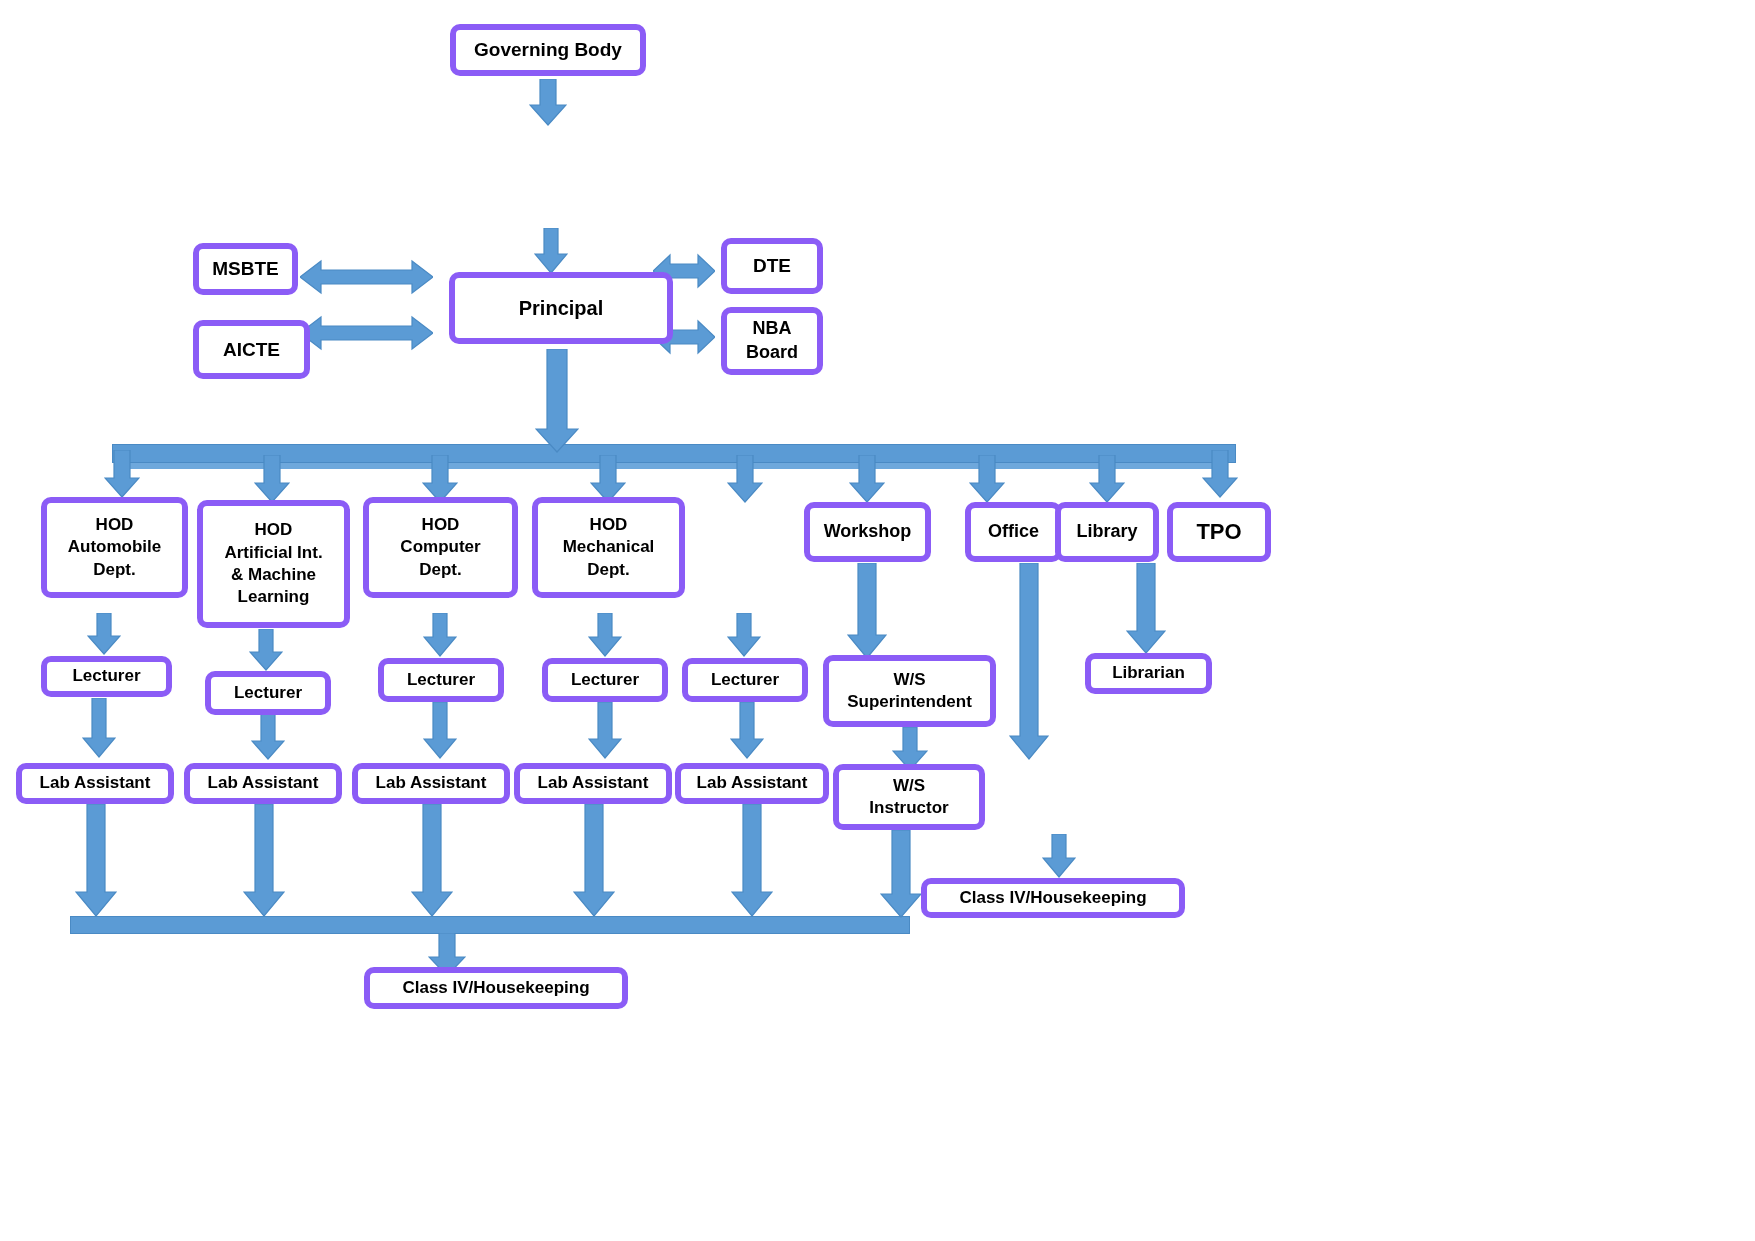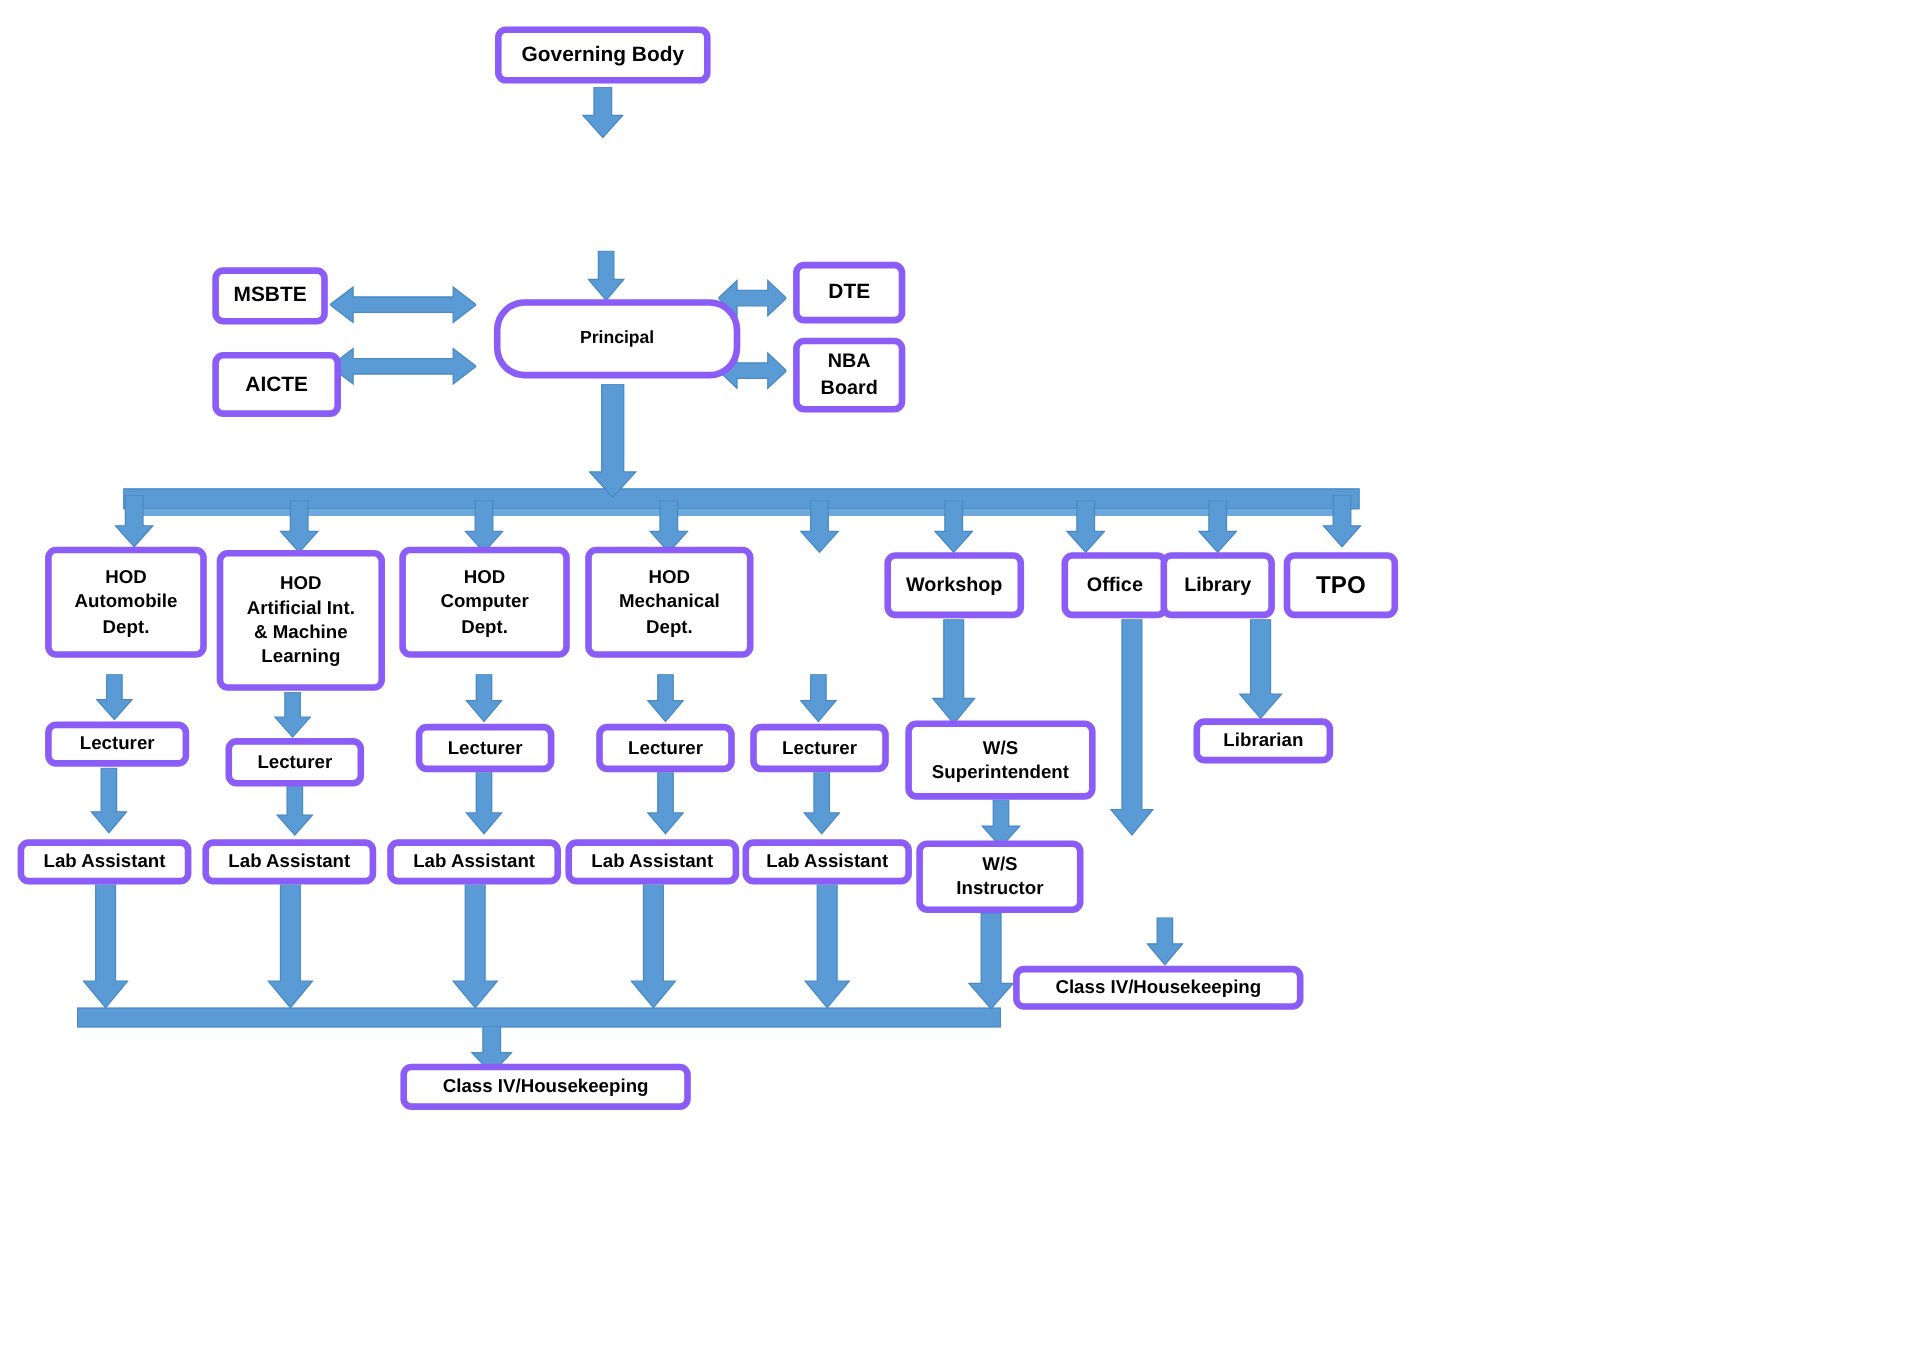--- a/index.html
+++ b/index.html
@@ -64,21 +64,21 @@
   <div class="arrow" style="left:534px; top:228px; width:34px; height:46px;">
     <svg width="34" height="46" viewBox="0 0 34 46">
       <polygon points="10,0 24,0 24,26 33,26 17,45 1,26 10,26" fill="#5B9BD5" stroke="#4A8AC4" stroke-width="1.2"></polygon>
     </svg>
   </div>
 
   <div class="node" style="left:193px; top:243px; width:105px; height:52px; font-size:19px;">MSBTE</div>
 
   <div class="node" style="left:193px; top:320px; width:117px; height:59px; font-size:19px;">AICTE</div>
 
-  <div class="node" style="left:449px; top:272px; width:224px; height:72px; font-size:16px;border-radius:28px;">Principal</div>
+  <div class="node" style="left:449px; top:272px; width:224px; height:72px; font-size:20px;">Principal</div>
 
   <div class="node" style="left:721px; top:238px; width:102px; height:56px; font-size:19px;">DTE</div>
 
   <div class="node" style="left:721px; top:307px; width:102px; height:68px; font-size:18px;">NBA
 Board</div>
 
   <div class="arrow" style="left:300px; top:258px; width:133px; height:38px;">
     <svg width="133" height="38" viewBox="0 0 133 38">
       <polygon points="0,19 21,3 21,12 112,12 112,3 133,19 112,35 112,26 21,26 21,35" fill="#5B9BD5" stroke="#4A8AC4" stroke-width="1.2"></polygon>
     </svg>

